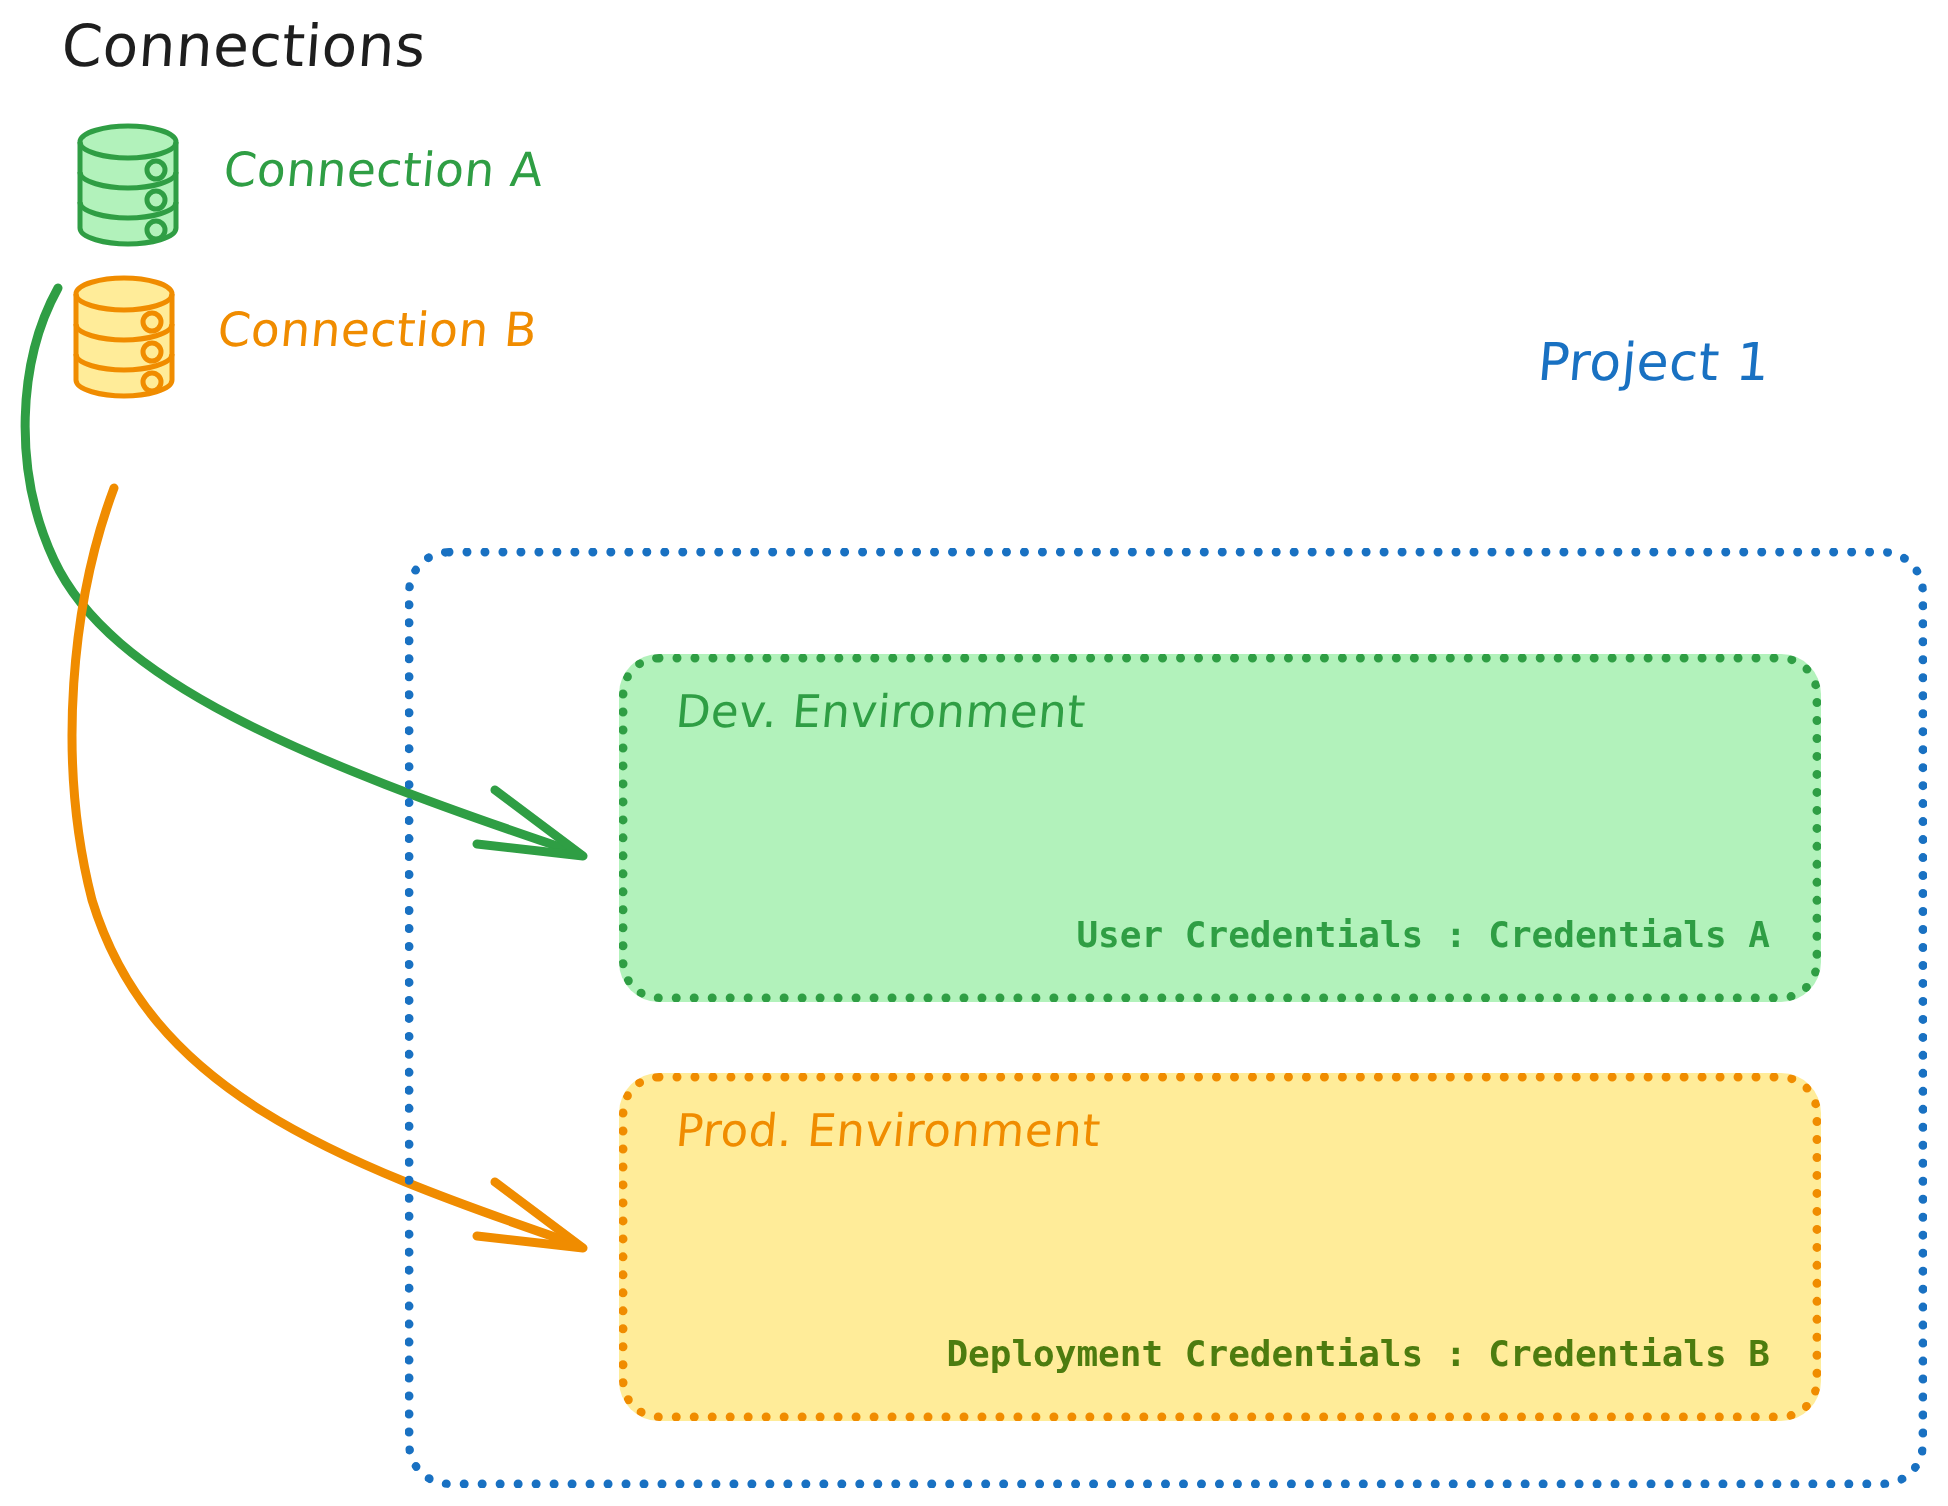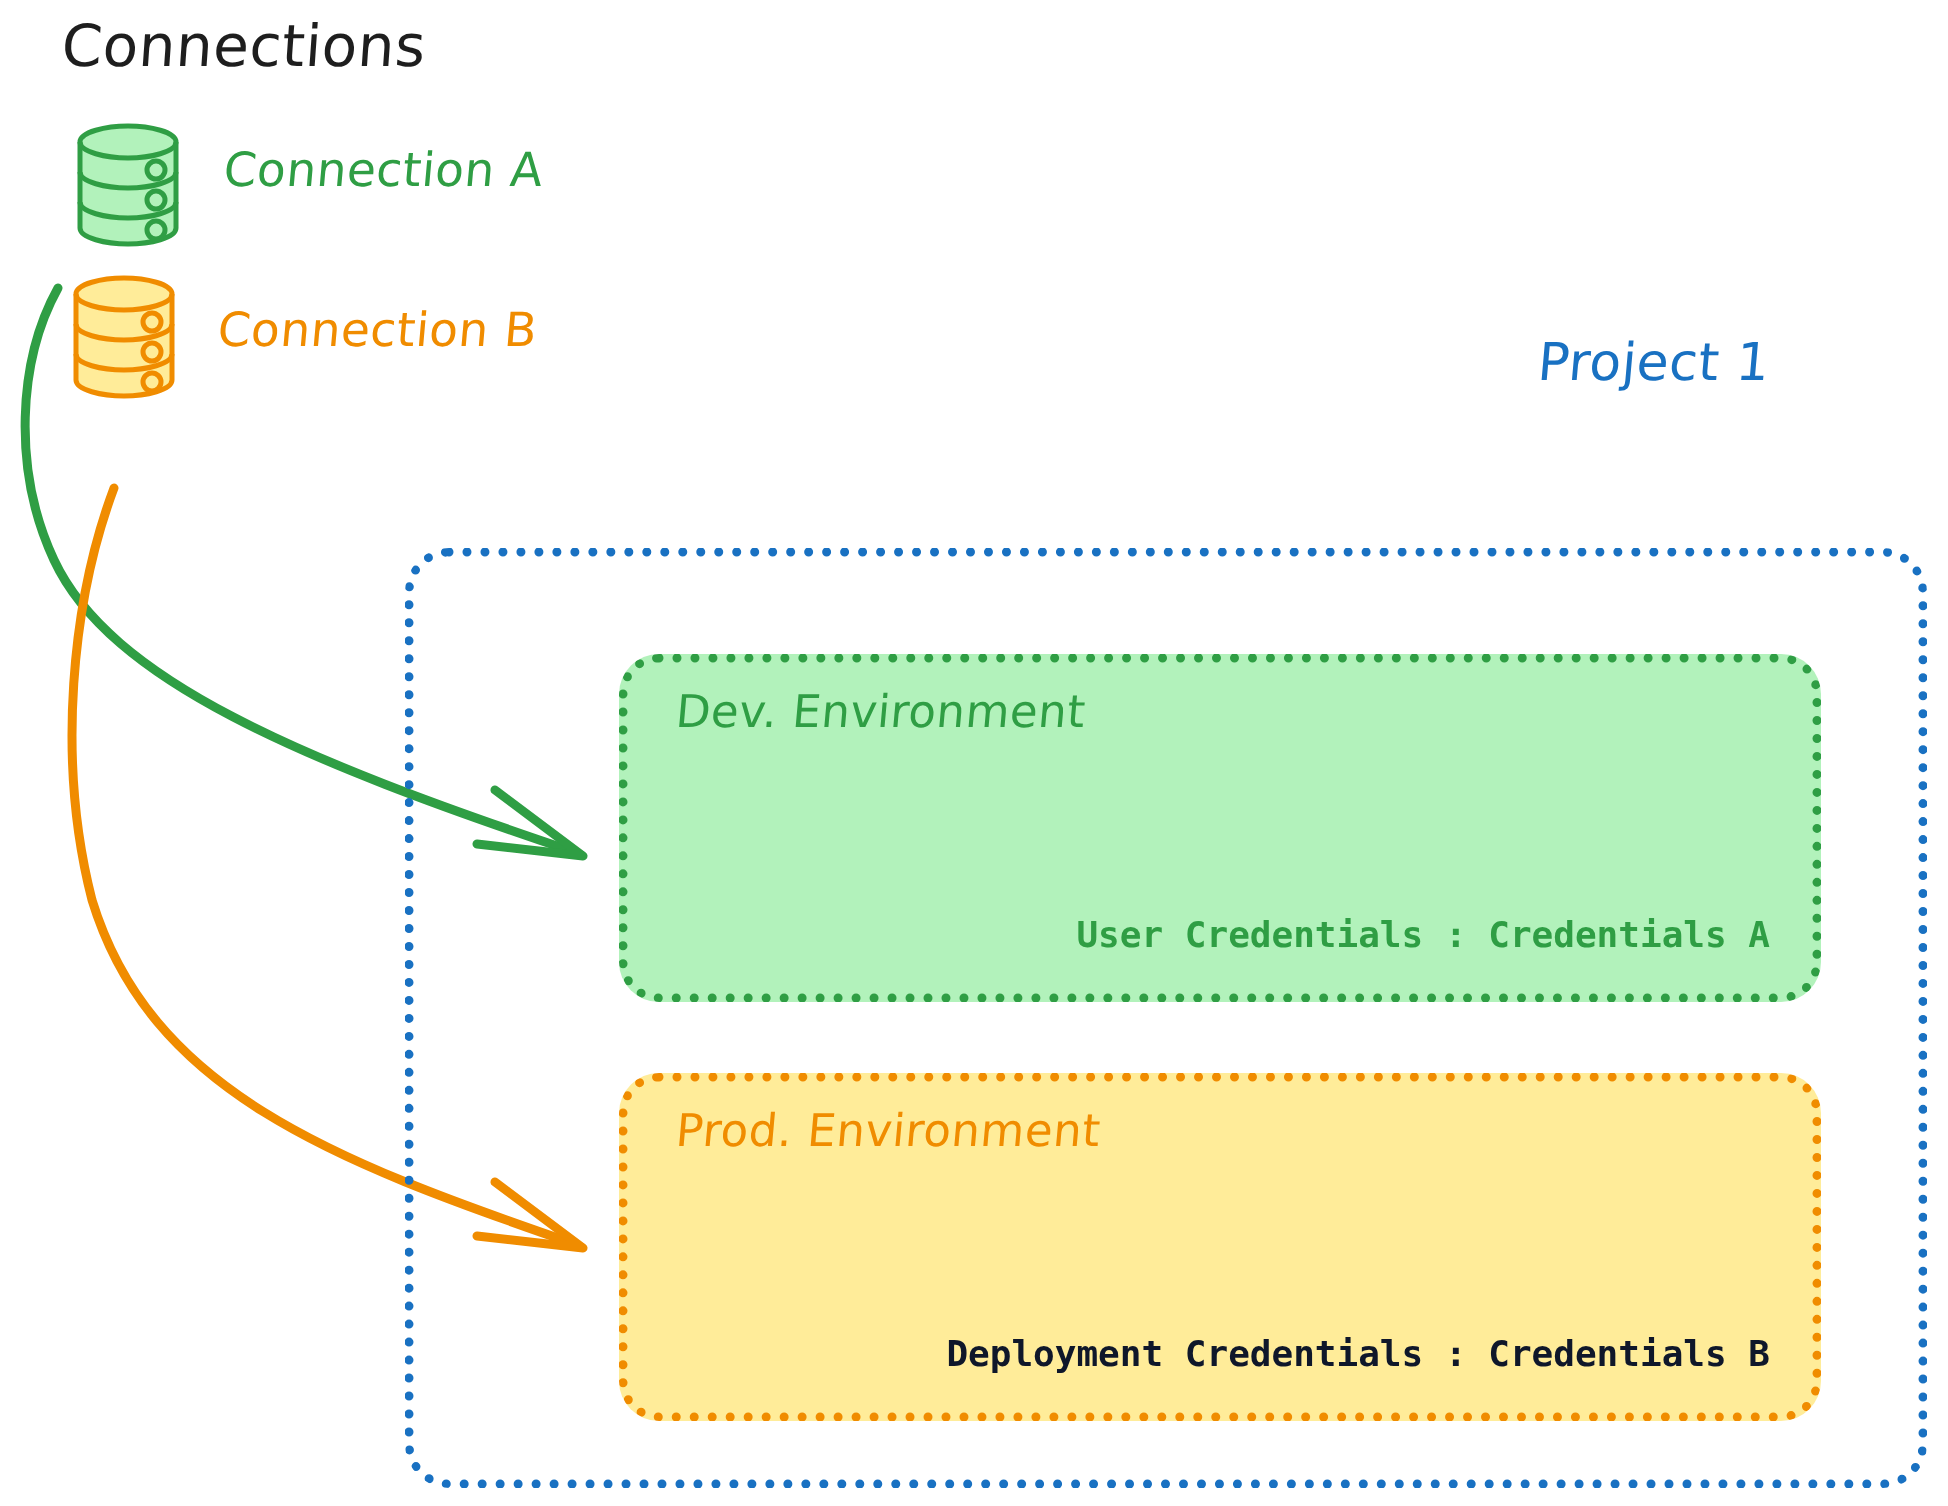--- a/index.html
+++ b/index.html
@@ -129,21 +129,21 @@
   #env-title-prod { color: #f08c00; }
 
   .env-cred {
     position: absolute;
     right: 42px;
     bottom: 38px;
     font-size: 36px;
     white-space: nowrap;
   }
   #env-cred-dev { color: #2f9e44; text-align: center; }
-  #env-cred-prod { color: #0f172a; }
+  #env-cred-prod { color: #4d7c0f; }
 </style>
 </head>
 <body>
 
 <div id="canvas">
 
   <svg class="layer" viewBox="0 0 1948 1506" xmlns="http://www.w3.org/2000/svg">
 
     <g>
       <path d="M 58 288

